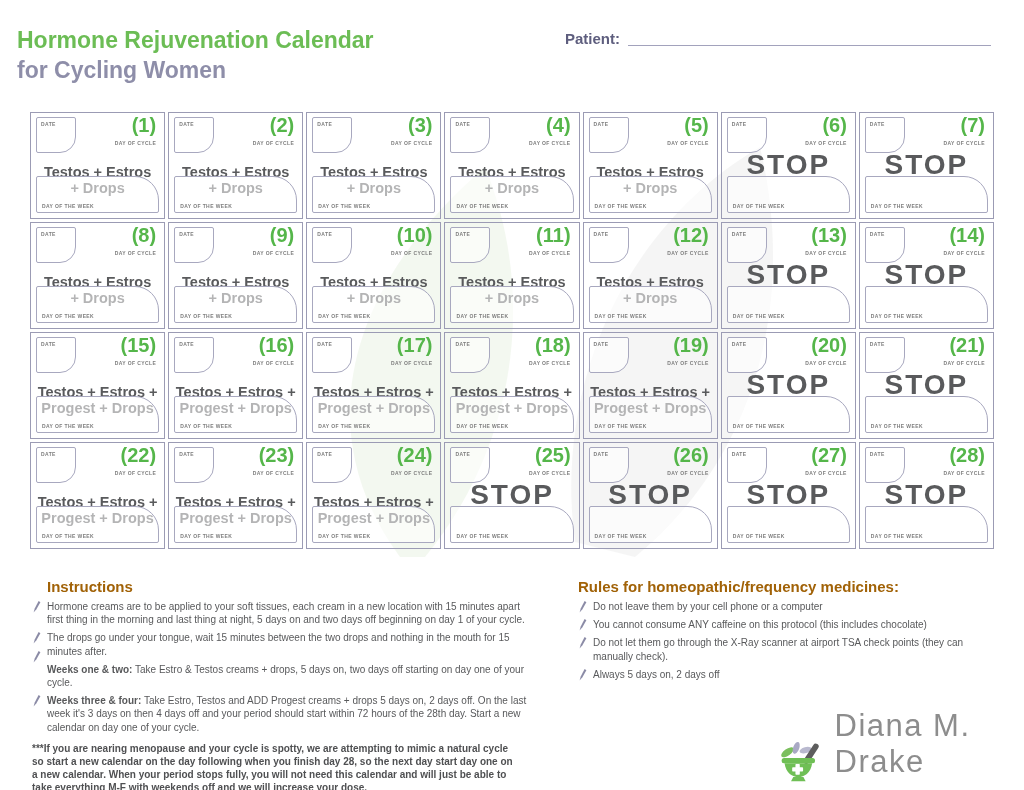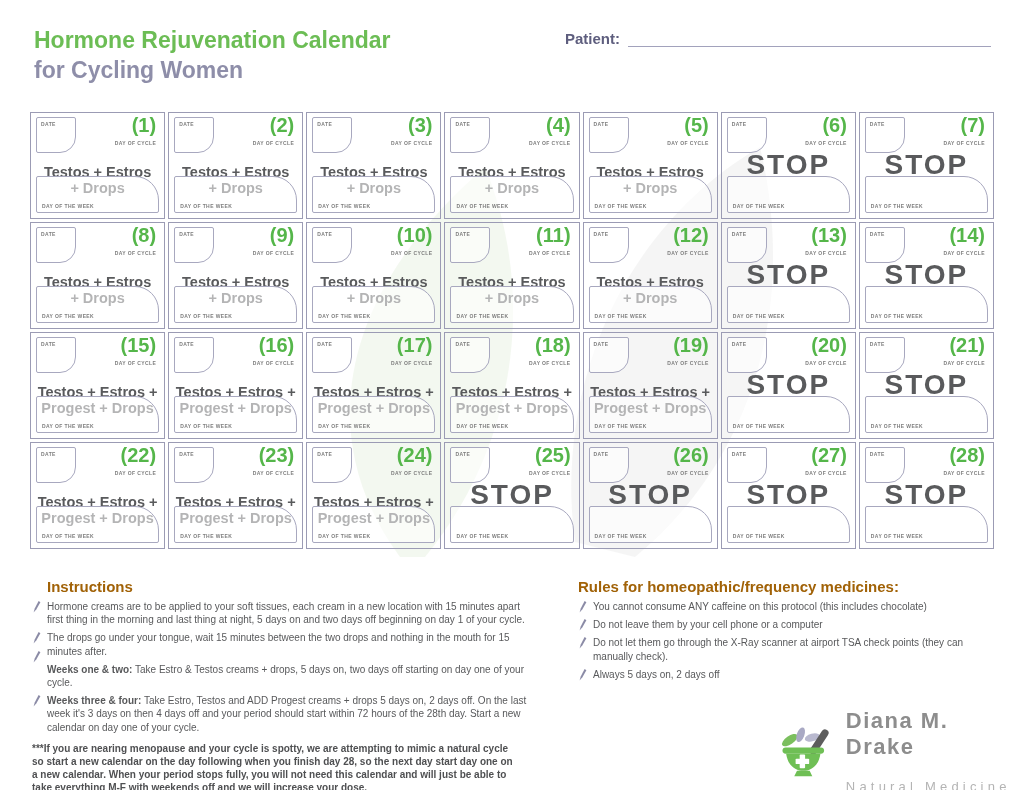--- a/index.html
+++ b/index.html
@@ -6,24 +6,24 @@
   html, body { width: 1024px; height: 790px; }
   body {
     position: relative;
     background: #ffffff;
     font-family: "Liberation Sans", sans-serif;
     color: #58595b;
     overflow: hidden;
   }
 
   
-  .header-title { position: absolute; left: 34px; top: 26px; line-height: 1.3; }
+  .header-title { position: absolute; left: 17px; top: 26px; line-height: 1.3; }
   .title-1 { font-size: 23px; font-weight: 600; color: #6cbd55; }
   .title-2 { font-size: 23px; font-weight: 700; color: #8e8ea9; }
-  .patient-row { position: absolute; left: 565px; top: 30px; display: flex; align-items: center; }
+  .patient-row { position: absolute; left: 565px; top: 30px; display: flex; align-items: flex-start; }
   .patient-label { font-size: 15px; font-weight: 700; color: #5e5e7e; margin-right: 8px; }
   .patient-line { width: 363px; height: 16px; border-bottom: 1.4px solid #a2a2bc; }
 
   
   .watermark { position: absolute; left: 270px; top: 112px; z-index: 0; }
 
   
   .calendar-grid {
     position: absolute; left: 30px; top: 112px; width: 964px;
     display: grid; grid-template-columns: repeat(7, 1fr);
@@ -58,21 +58,21 @@
   ul.bullets { list-style: none; }
   ul.bullets li { position: relative; padding-left: 15px; margin-bottom: 5px; font-size: 10px; line-height: 1.32; color: #58595b; }
   .bullet-icon { position: absolute; left: 1px; top: 1px; width: 8px; height: 12px; }
   .instructions ul.bullets li:nth-child(3) .bullet-icon { transform: translateY(-13px); }
   .bullet-text b { font-weight: 700; }
   .footnote { margin-top: 8px; font-size: 10px; font-weight: 700; line-height: 1.32; color: #4f5052; width: 482px; }
 
   
   .logo { position: absolute; left: 778px; top: 708px; display: flex; align-items: center; }
   .logo-icon { width: 58px; height: 58px; margin-right: 10px; }
-  .logo-name { font-size: 22px; color: #8d8d8d; letter-spacing: 1.5px; font-weight: 700; }
+  .logo-name { font-size: 31px; color: #8d8d8d; letter-spacing: 1.5px; font-weight: 400; }
   .logo-tag { font-size: 13px; color: #b4b4b4; letter-spacing: 4.2px; margin-top: 19px; }
 </style>
 </head>
 <body>
 
 <svg class="watermark" width="520" height="445" viewBox="0 0 520 445">
   <path d="M130 445 C45 330 65 185 215 55 C268 185 245 335 155 445 Z" fill="#e9f2e4" opacity="0.55"></path>
   <path d="M305 430 C285 285 345 120 490 35 C530 205 475 355 365 445 Z" fill="#ececec" opacity="0.55"></path>
 </svg>
 
@@ -542,30 +542,30 @@
 
 <div class="rules">
   <div class="section-heading">Rules for homeopathic/frequency medicines:</div>
   <ul class="bullets" id="rules-list">
   <li>
     <span class="bullet-icon">
       <svg width="8" height="12" viewBox="0 0 8 12">
             <path d="M5.6 0 L7.4 1.3 L3.4 8.2 L0.6 11.6 L1.7 7.4 Z" fill="#8b8ba6"></path>
           </svg>
     </span>
+    <span class="bullet-text"><b class="lead"></b><span class="rest">Do not leave them by your cell phone or a computer</span></span>
+  </li>
+
+  <li>
+    <span class="bullet-icon">
+      <svg width="8" height="12" viewBox="0 0 8 12">
+            <path d="M5.6 0 L7.4 1.3 L3.4 8.2 L0.6 11.6 L1.7 7.4 Z" fill="#8b8ba6"></path>
+          </svg>
+    </span>
     <span class="bullet-text"><b class="lead"></b><span class="rest">You cannot consume ANY caffeine on this protocol (this includes chocolate)</span></span>
-  </li>
-
-  <li>
-    <span class="bullet-icon">
-      <svg width="8" height="12" viewBox="0 0 8 12">
-            <path d="M5.6 0 L7.4 1.3 L3.4 8.2 L0.6 11.6 L1.7 7.4 Z" fill="#8b8ba6"></path>
-          </svg>
-    </span>
-    <span class="bullet-text"><b class="lead"></b><span class="rest">Do not leave them by your cell phone or a computer</span></span>
   </li>
 
   <li>
     <span class="bullet-icon">
       <svg width="8" height="12" viewBox="0 0 8 12">
             <path d="M5.6 0 L7.4 1.3 L3.4 8.2 L0.6 11.6 L1.7 7.4 Z" fill="#8b8ba6"></path>
           </svg>
     </span>
     <span class="bullet-text"><b class="lead"></b><span class="rest">Do not let them go through the X-Ray scanner at airport TSA check points (they can manually check).</span></span>
   </li>

